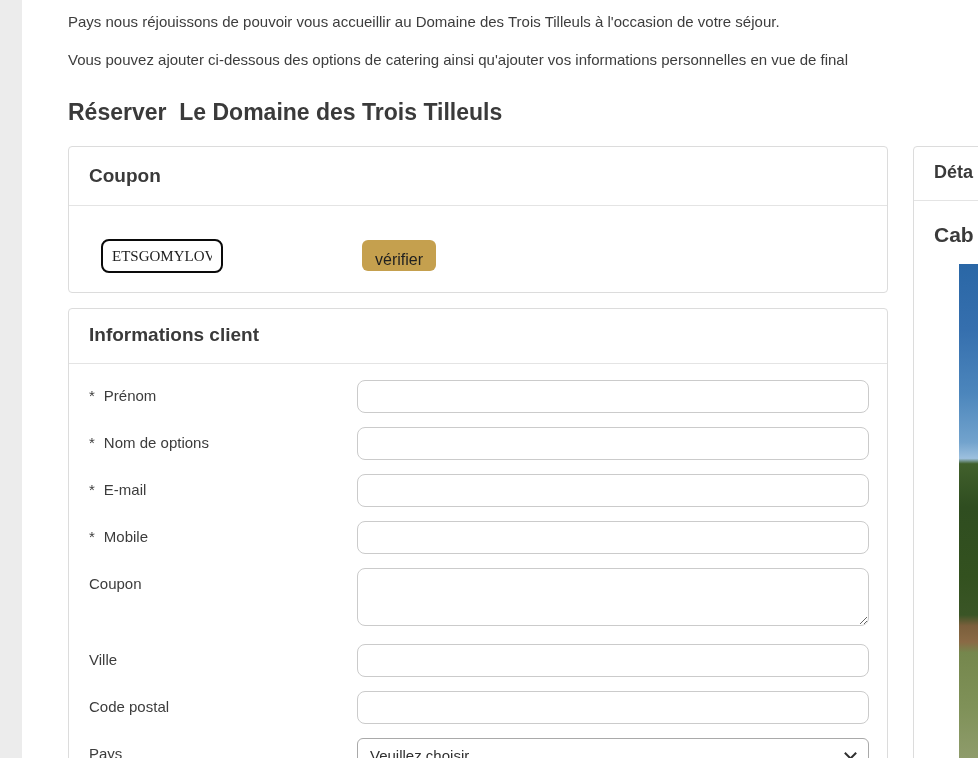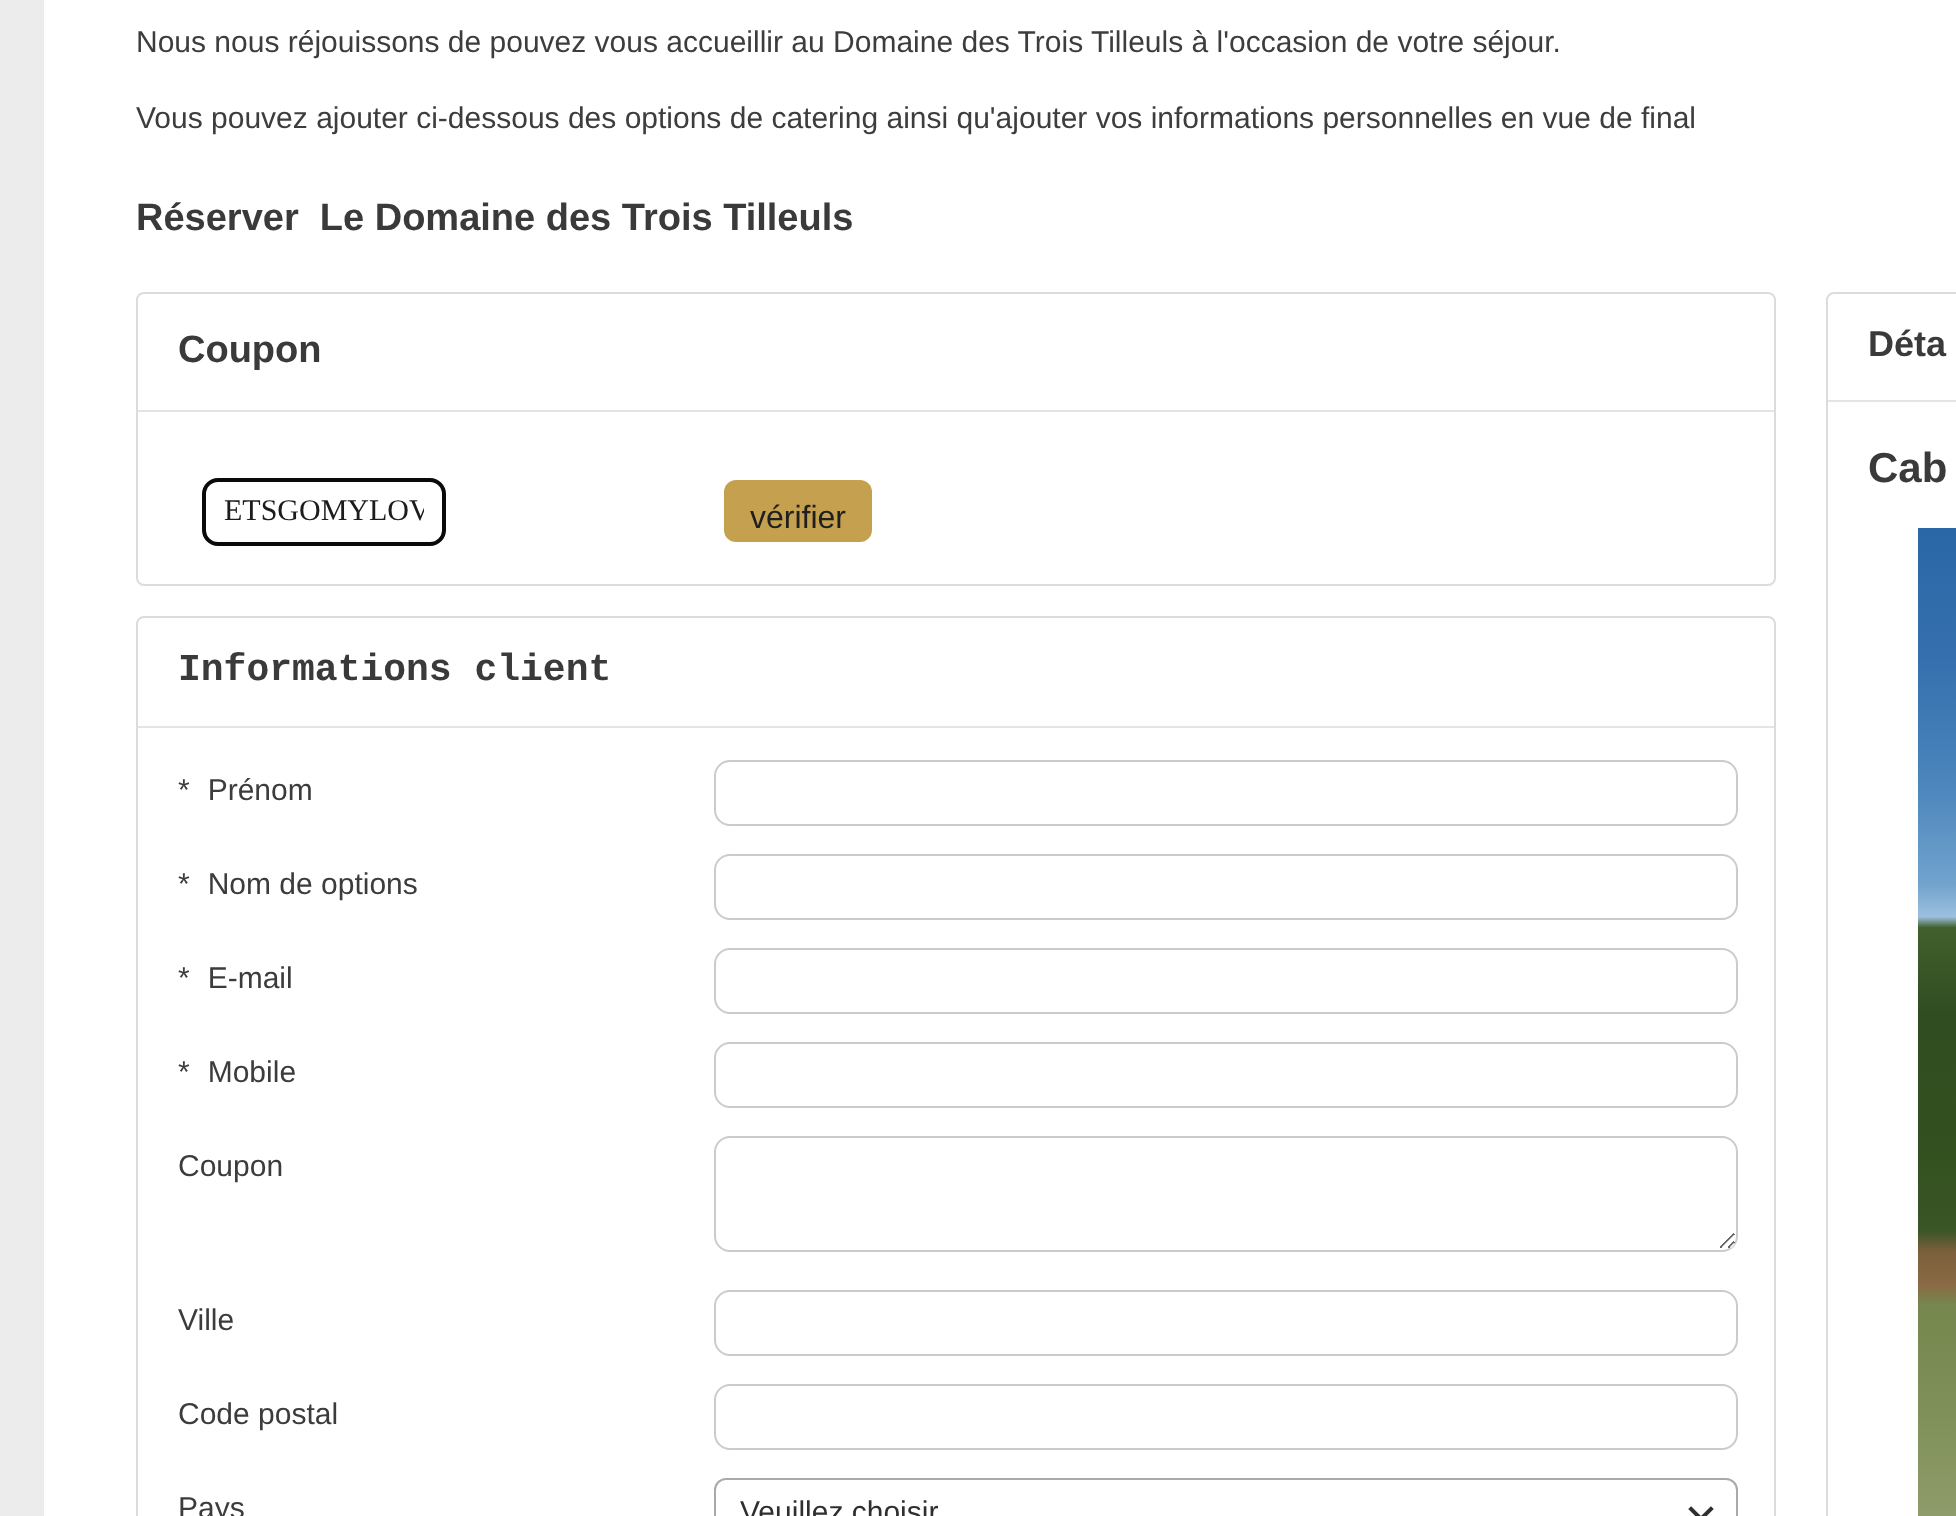--- a/index.html
+++ b/index.html
@@ -22,21 +22,21 @@
     left: 46px;
     font-size: 15px;
     color: #3d3d3d;
     white-space: nowrap;
   }
   .intro-1 { top: 13px; }
   .intro-2 { top: 51px; }
   .page-title {
     position: absolute;
     left: 46px; top: 99px;
-    font-size: 19px;
+    font-size: 23px;
     font-weight: bold;
     color: #3a3a3a;
     white-space: pre;
   }
   .card {
     position: absolute;
     background: #fff;
     border: 1px solid #dcdcdc;
     border-radius: 4px;
   }
@@ -68,21 +68,21 @@
     padding: 11px 13px;
     background: #c5a04e;
     border: none;
     border-radius: 6px;
     font-family: "Liberation Sans", sans-serif;
     font-size: 16px;
     color: #1f1f1f;
     cursor: pointer;
   }
   .info-card { left: 46px; top: 308px; width: 820px; height: 620px; }
-  .info-card .card-header { padding: 15px 20px 17px 20px; font-family: Liberation Mono, monospace; }
+  .info-card .card-header { padding: 15px 20px 17px 20px; }
   .info-body { padding: 16px 20px; }
   .form-row { display: flex; margin-bottom: 14px; }
   .form-label {
     flex: 0 0 268px;
     padding-top: 7px;
     font-size: 15px;
     color: #3c3c3c;
   }
   .form-label .req { display: inline-block; margin-right: 9px; }
   .form-control-col { flex: 1; position: relative; }
@@ -158,21 +158,21 @@
       #7f9158 82%,
       #8f9c6c 92%,
       #9aa37e 100%);
   }
 </style>
 </head>
 <body>
 
 <div class="content">
 
-  <p class="intro intro-1">Nous nous réjouissons de pouvez vous accueillir au Domaine des Trois Tilleuls à l'occasion de votre séjour.</p>
+  <p class="intro intro-1">Pays nous réjouissons de pouvoir vous accueillir au Domaine des Trois Tilleuls à l'occasion de votre séjour.</p>
   <p class="intro intro-2">Vous pouvez ajouter ci-dessous des options de catering ainsi qu'ajouter vos informations personnelles en vue de final</p>
   <h1 class="page-title">Réserver  Le Domaine des Trois Tilleuls</h1>
 
   <div class="card coupon-card">
     <div class="card-header">Coupon</div>
     <div class="coupon-body">
       <input id="coupon-input" class="coupon-input" type="text" autofocus="" value="ETSGOMYLOVE" style="">
       <button class="verify-btn">vérifier</button>
     </div>
   </div>

